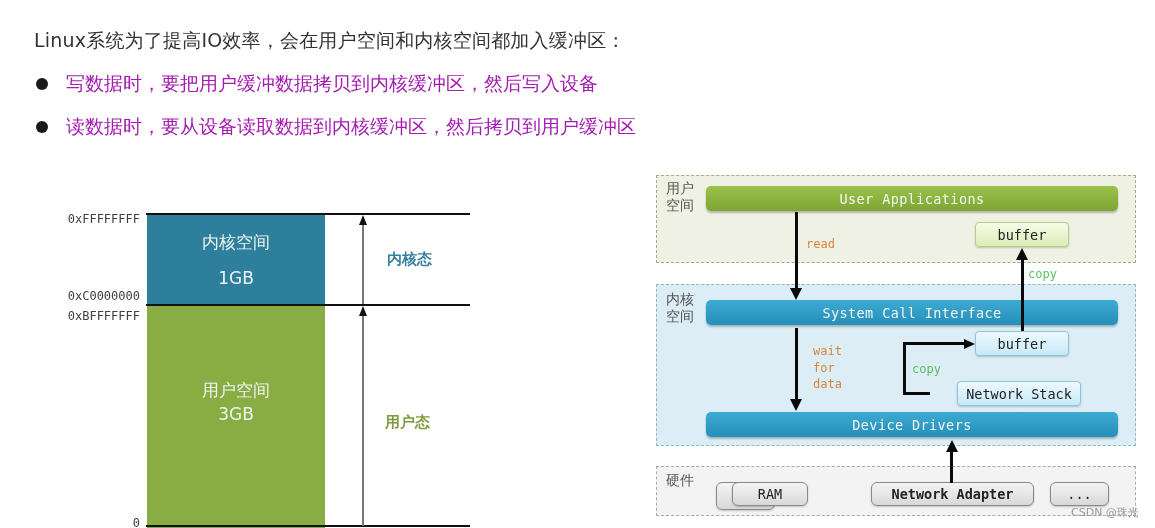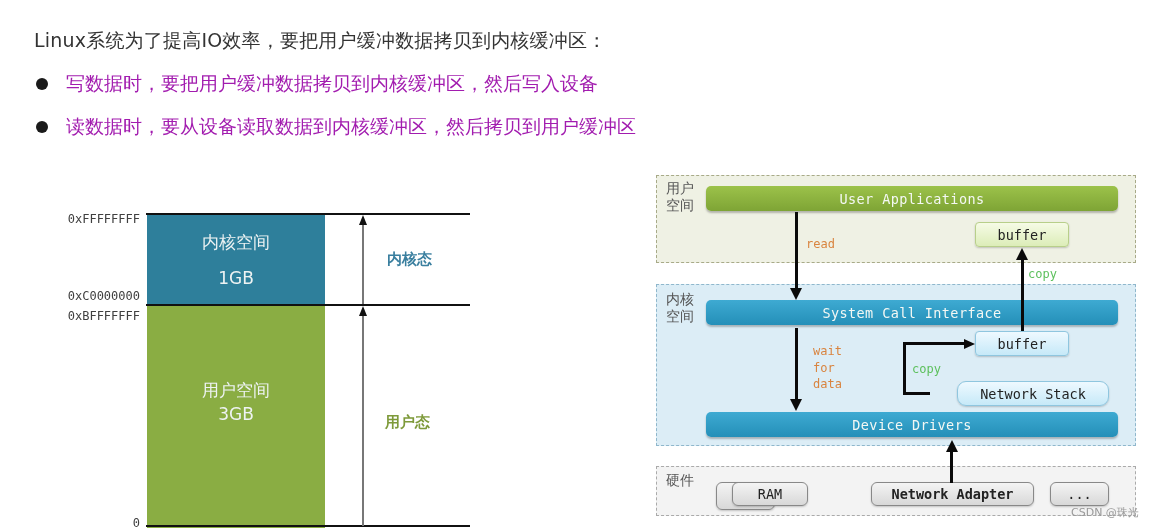--- a/index.html
+++ b/index.html
@@ -38,21 +38,21 @@
   .ah-down { width: 0; height: 0; border-left: 6px solid transparent; border-right: 6px solid transparent; border-top: 12px solid #0a0a0a; }
   .ah-up { width: 0; height: 0; border-left: 6px solid transparent; border-right: 6px solid transparent; border-bottom: 12px solid #0a0a0a; }
   .ah-right { width: 0; height: 0; border-top: 5px solid transparent; border-bottom: 5px solid transparent; border-left: 11px solid #0a0a0a; }
   .line-h { height: 3px; background: #0a0a0a; }
   .label-mono { font-family: "DejaVu Sans Mono", "Liberation Mono", monospace; font-size: 12px; line-height: 16.5px; }
   .watermark { font-size: 11px; color: #999; }
 </style>
 </head>
 <body>
 
-<div class="abs intro">Linux系统为了提高IO效率，要把用户缓冲数据拷贝到内核缓冲区：</div>
+<div class="abs intro">Linux系统为了提高IO效率，会在用户空间和内核空间都加入缓冲区：</div>
 <div class="abs bullet-row" style="top:71px;">
   <span class="bullet-dot"></span>
   <span>写数据时，要把用户缓冲数据拷贝到内核缓冲区，然后写入设备</span>
 </div>
 <div class="abs bullet-row" style="top:114px;">
   <span class="bullet-dot"></span>
   <span>读数据时，要从设备读取数据到内核缓冲区，然后拷贝到用户缓冲区</span>
 </div>
 
 <div>
@@ -98,21 +98,21 @@
     <div>空间</div>
   </div>
   <div class="abs zone-label" style="left:666px; top:472px;">硬件</div>
 
   <div class="abs bar bar-green" style="left:706px; top:186px; width:412px; height:25px;">User Applications</div>
   <div class="abs bar bar-blue" style="left:706px; top:300px; width:412px; height:25px;">System Call Interface</div>
   <div class="abs bar bar-blue" style="left:706px; top:412px; width:412px; height:25px;">Device Drivers</div>
 
   <div class="abs box box-ubuf" style="left:975px; top:222px; width:94px; height:25px;">buffer</div>
   <div class="abs box box-kbuf" style="left:975px; top:331px; width:94px; height:25px;">buffer</div>
-  <div class="abs box box-kbuf" style="left:957px; top:381px; width:152px; height:25px;border-radius:9px;">Network Stack</div>
+  <div class="abs box box-kbuf" style="left:957px; top:381px; width:124px; height:25px;">Network Stack</div>
 
   <div class="abs box box-hw" style="left:716px; top:482px; width:59px; height:28px;padding-left:48px;">CPU</div>
   <div class="abs box box-hw" style="left:732px; top:482px; width:76px; height:24px;">RAM</div>
   <div class="abs box box-hw" style="left:871px; top:482px; width:163px; height:24px;font-weight:bold;">Network Adapter</div>
   <div class="abs box box-hw" style="left:1050px; top:482px; width:59px; height:24px;">...</div>
 
   <div class="abs arrow-v" style="left:795px; top:212px; height:78px;"></div>
   <div class="abs ah-down" style="left:790px; top:288px;"></div>
   <div class="abs label-mono" style="left:806px; top:236px; color:#d9843f;">read</div>
 

